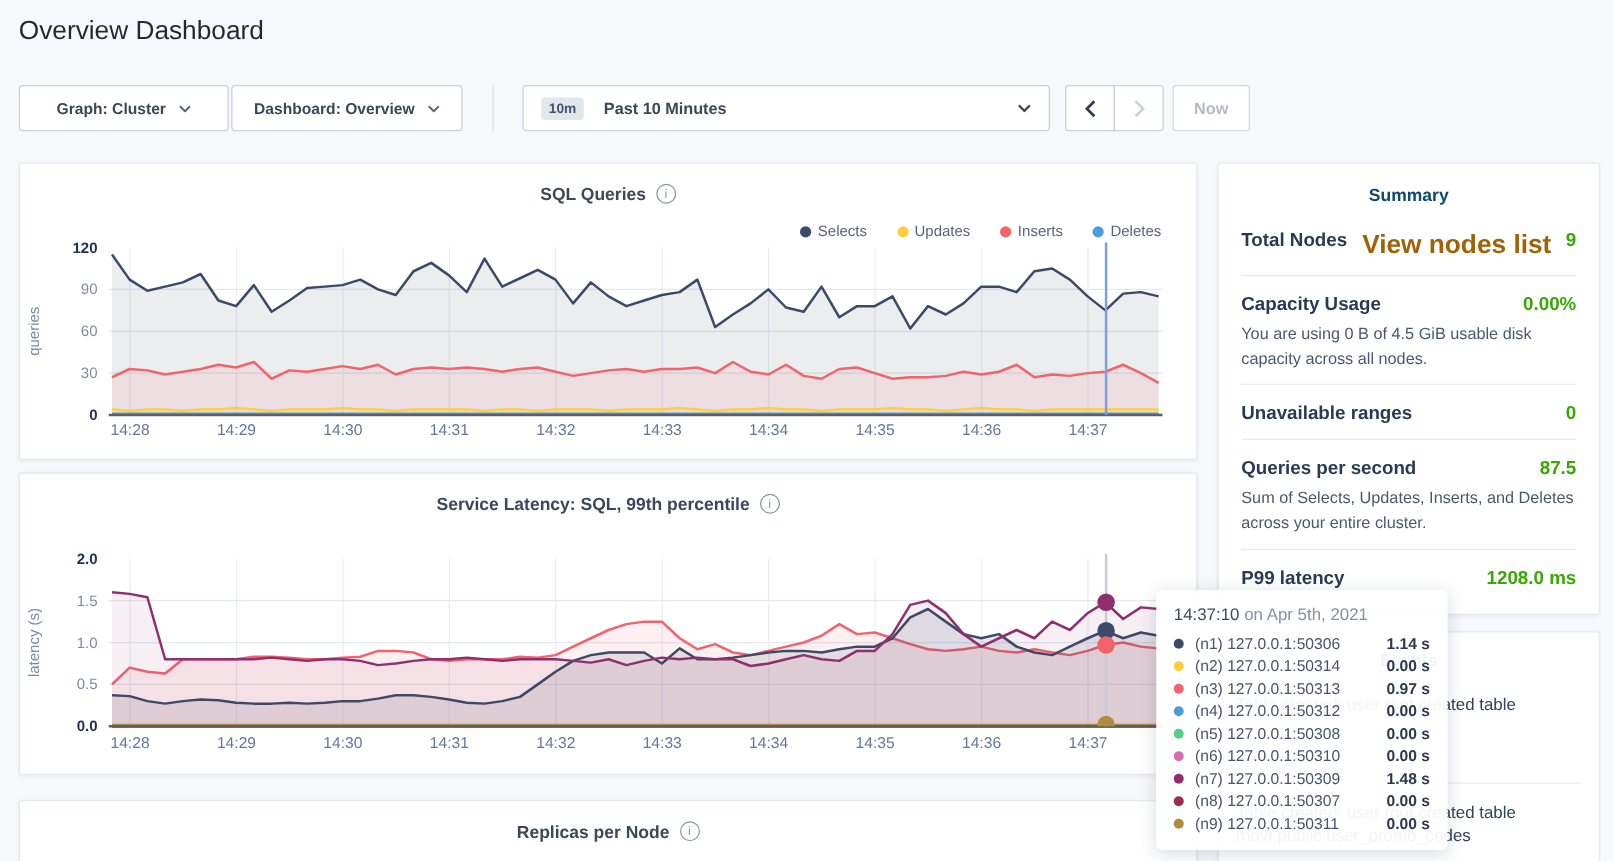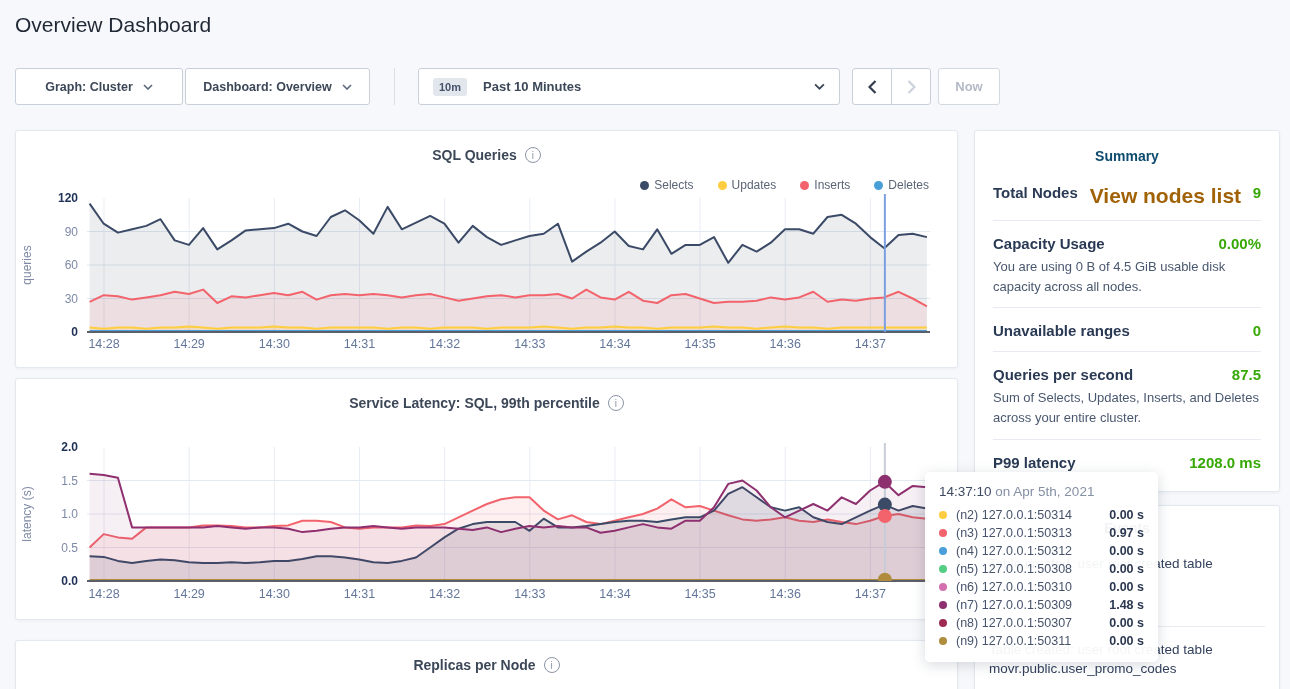--- a/index.html
+++ b/index.html
@@ -319,20 +319,25 @@
       </div>
     </div>
 </div>
 
 <div id="tooltip" class="abs">
   <div id="tt-head">
     <span id="tt-time">14:37:10</span><span id="tt-date"> on Apr 5th, 2021</span>
   </div>
   <div id="tt-rows">
       <div class="tt-row">
+        <span class="tt-dot" style="background: rgb(59, 74, 102);"></span>
+        <span class="tt-node">(n1) 127.0.0.1:50306</span>
+        <span class="tt-val">1.14 s</span>
+      </div>
+      <div class="tt-row">
         <span class="tt-dot" style="background: rgb(255, 205, 64);"></span>
         <span class="tt-node">(n2) 127.0.0.1:50314</span>
         <span class="tt-val">0.00 s</span>
       </div>
       <div class="tt-row">
         <span class="tt-dot" style="background: rgb(242, 99, 108);"></span>
         <span class="tt-node">(n3) 127.0.0.1:50313</span>
         <span class="tt-val">0.97 s</span>
       </div>
       <div class="tt-row">

